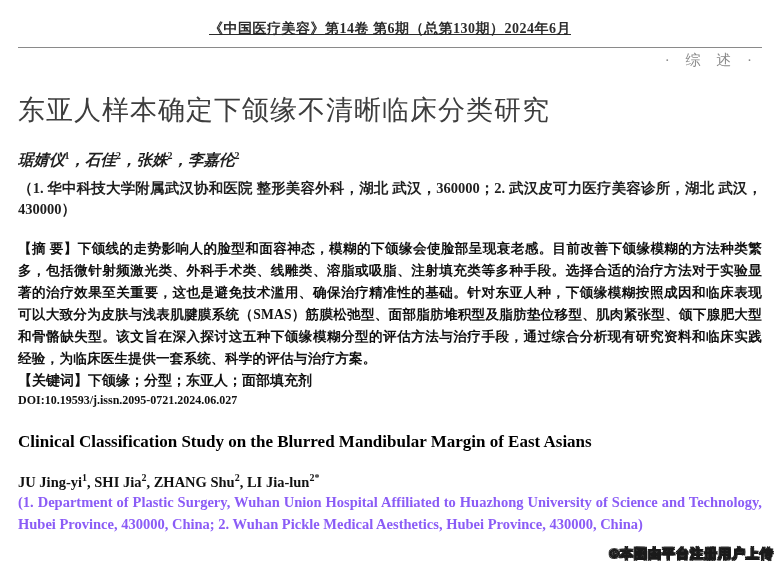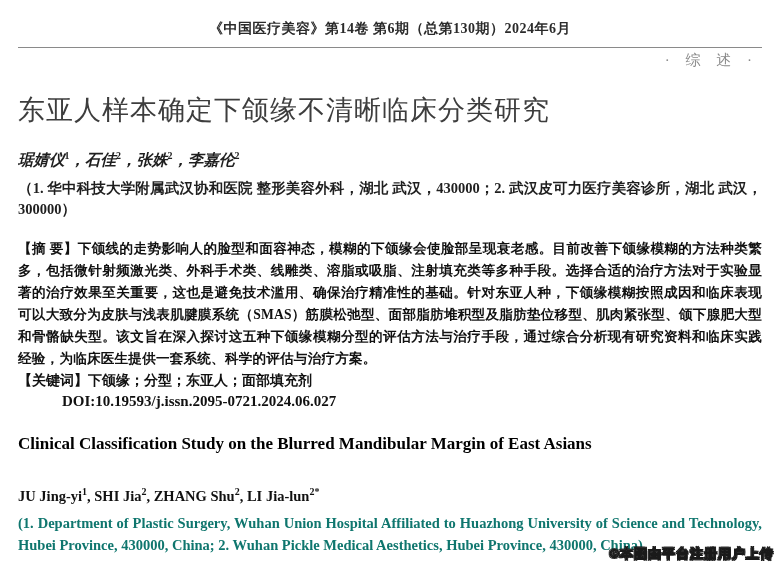--- a/index.html
+++ b/index.html
@@ -14,20 +14,21 @@
     box-sizing: border-box;
     padding: 16px 18px 0 18px;
   }
   .journal-header {
     text-align: center;
     font-size: 14px;
     font-weight: 700;
     color: #2b2b2b;
     letter-spacing: 0.5px;
     margin-top: 4px;
+    text-decoration: underline;
   }
   .header-rule {
     border: none;
     border-top: 1.5px solid #8a8a8a;
     margin: 9px 0 0 0;
   }
   .section-label {
     text-align: right;
     color: #8a8a8a;
     font-size: 15px;
@@ -72,44 +73,42 @@
     letter-spacing: 0.2px;
   }
   .keywords {
     font-size: 14px;
     line-height: 22px;
     font-weight: 700;
     color: #111111;
   }
   .doi {
     margin-top: 1px;
-    font-size: 15px;
+    font-size: 12px;
     font-weight: 700;
     color: #111111;
-    margin-left: 44px;
   }
   .title-en {
     margin-top: 24px;
     font-size: 17px;
     font-weight: 700;
     color: #000000;
   }
   .authors-en {
-    margin-top: 32px;
+    margin-top: 20px;
     font-size: 14.5px;
     font-weight: 600;
     color: #111111;
   }
   .affiliation-en {
-    margin-top: 7px;
     font-size: 14.5px;
     line-height: 22px;
     text-align: justify;
     font-weight: 600;
-    color: #0f766e;
+    color: #8b5cf6;
   }
   .watermark {
     position: absolute;
     right: 6px;
     bottom: 4px;
     font-family: "Liberation Sans", "DejaVu Sans", sans-serif;
     font-size: 13px;
     font-weight: 700;
     color: #ffffff;
     -webkit-text-stroke: 1px #1a1a1a;
@@ -129,21 +128,21 @@
   <hr class="header-rule">
 
   <div class="section-label">· 综 述 ·</div>
 
   <h1 class="title-cn" style="margin:22px 0 8px 0;">东亚人样本确定下颌缘不清晰临床分类研究</h1>
 
   <div class="authors-cn">
     <span><span>琚婧仪</span><sup>1</sup><span>，</span></span><span><span>石佳</span><sup>2</sup><span>，</span></span><span><span>张姝</span><sup>2</sup><span>，</span></span><span><span>李嘉伦</span><sup>2</sup><span></span></span>
   </div>
 
-  <div class="affiliation-cn">（1. 华中科技大学附属武汉协和医院 整形美容外科，湖北 武汉，430000；2. 武汉皮可力医疗美容诊所，湖北 武汉，300000）</div>
+  <div class="affiliation-cn">（1. 华中科技大学附属武汉协和医院 整形美容外科，湖北 武汉，360000；2. 武汉皮可力医疗美容诊所，湖北 武汉，430000）</div>
 
   <p class="abstract" style="margin:18px 0 0 0;"><span>【摘 要】</span><span>下颌线的走势影响人的脸型和面容神态，模糊的下颌缘会使脸部呈现衰老感。目前改善下颌缘模糊的方法种类繁多，包括微针射频激光类、外科手术类、线雕类、溶脂或吸脂、注射填充类等多种手段。选择合适的治疗方法对于实验显著的治疗效果至关重要，这也是避免技术滥用、确保治疗精准性的基础。针对东亚人种，下颌缘模糊按照成因和临床表现可以大致分为皮肤与浅表肌腱膜系统（SMAS）筋膜松弛型、面部脂肪堆积型及脂肪垫位移型、肌肉紧张型、颌下腺肥大型和骨骼缺失型。该文旨在深入探讨这五种下颌缘模糊分型的评估方法与治疗手段，通过综合分析现有研究资料和临床实践经验，为临床医生提供一套系统、科学的评估与治疗方案。</span></p>
 
   <div class="keywords"><span>【关键词】</span><span>下颌缘；分型；东亚人；面部填充剂</span></div>
 
   <div class="doi">DOI:10.19593/j.issn.2095-0721.2024.06.027</div>
 
   <h2 class="title-en" style="margin:24px 0 0 0;">Clinical Classification Study on the Blurred Mandibular Margin of East Asians</h2>
 
   <div class="authors-en">

